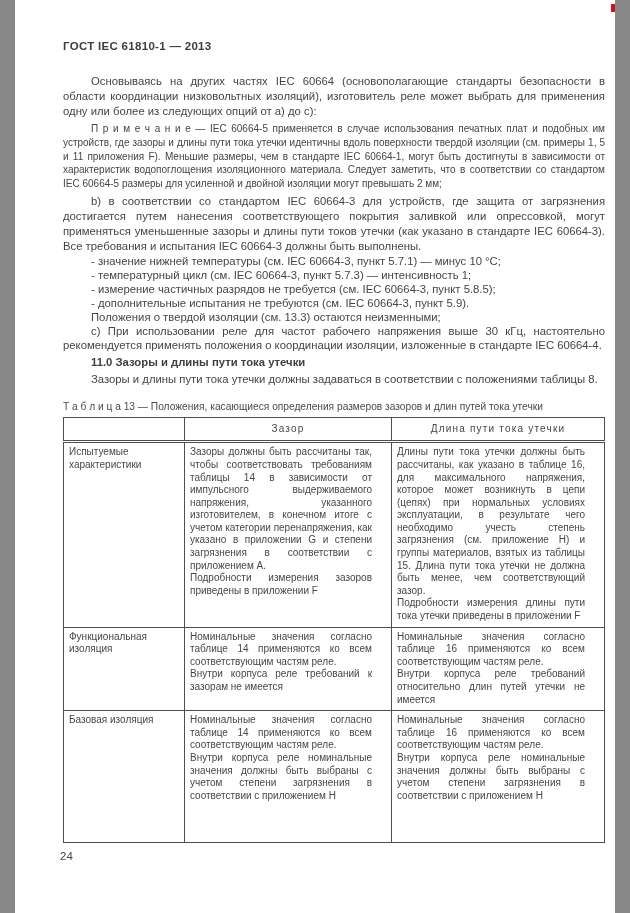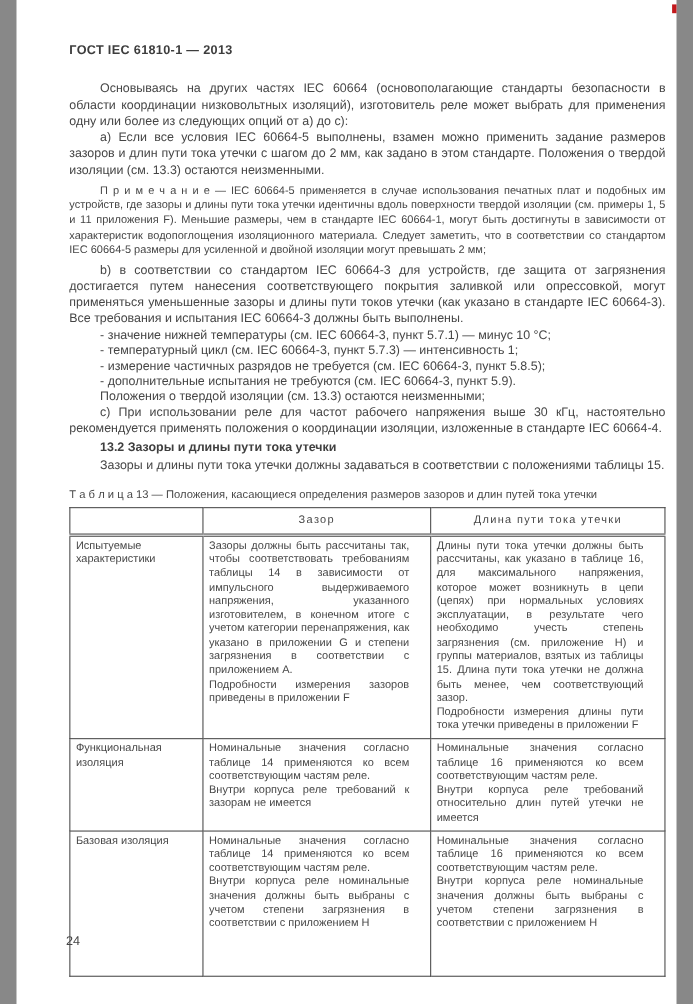--- a/index.html
+++ b/index.html
@@ -94,31 +94,30 @@
   <div class="red-mark rm4" style="background: rgb(194, 24, 28);"></div>
   <div class="red-mark rm5" style="background: rgb(194, 24, 28);"></div>
   <div class="red-mark rm6" style="background: rgb(194, 24, 28);"></div>
   <div class="red-mark rm7" style="background: rgb(194, 24, 28);"></div>
 
   <div class="content">
     <div class="doc-header">ГОСТ IEC 61810-1 — 2013</div>
 
     <div class="body-text">
       <p>Основываясь на других частях IEC 60664 (основополагающие стандарты безопасности в области координации низковольтных изоляций), изготовитель реле может выбрать для применения одну или более из следующих опций от а) до с):</p>
-      <p>а) Если все условия IEC 60664-5 выполнены, взамен можно применить задание размеров зазоров и длин пути тока утечки с шагом до 2 мм, как задано в этом стандарте. Положения о твердой изоляции (см. 13.3) остаются неизменными.</p>
       <p class="note">П р и м е ч а н и е — IEC 60664-5 применяется в случае использования печатных плат и подобных им устройств, где зазоры и длины пути тока утечки идентичны вдоль поверхности твердой изоляции (см. примеры 1, 5 и 11 приложения F). Меньшие размеры, чем в стандарте IEC 60664-1, могут быть достигнуты в зависимости от характеристик водопоглощения изоляционного материала. Следует заметить, что в соответствии со стандартом IEC 60664-5 размеры для усиленной и двойной изоляции могут превышать 2 мм;</p>
       <p>b) в соответствии со стандартом IEC 60664-3 для устройств, где защита от загрязнения достигается путем нанесения соответствующего покрытия заливкой или опрессовкой, могут применяться уменьшенные зазоры и длины пути токов утечки (как указано в стандарте IEC 60664-3). Все требования и испытания IEC 60664-3 должны быть выполнены.</p>
       <p class="cond">- значение нижней температуры (см. IEC 60664-3, пункт 5.7.1) — минус 10 °С;</p>
       <p class="cond">- температурный цикл (см. IEC 60664-3, пункт 5.7.3) — интенсивность 1;</p>
       <p class="cond">- измерение частичных разрядов не требуется (см. IEC 60664-3, пункт 5.8.5);</p>
       <p class="cond">- дополнительные испытания не требуются (см. IEC 60664-3, пункт 5.9).</p>
       <p class="cond">Положения о твердой изоляции (см. 13.3) остаются неизменными;</p>
       <p>с) При использовании реле для частот рабочего напряжения выше 30 кГц, настоятельно рекомендуется применять положения о координации изоляции, изложенные в стандарте IEC 60664-4.</p>
-      <p class="subheading">13.2 Зазоры и длины пути тока утечки</p>
-      <p>Зазоры и длины пути тока утечки должны задаваться в соответствии с положениями таблицы 15.</p>
+      <p class="subheading">11.0 Зазоры и длины пути тока утечки</p>
+      <p>Зазоры и длины пути тока утечки должны задаваться в соответствии с положениями таблицы 8.</p>
     </div>
 
     <div class="table-caption">Т а б л и ц а  13 — Положения, касающиеся определения размеров зазоров и длин путей тока утечки</div>
 
     <table class="gost">
       <colgroup>
         <col style="width:121px">
         <col style="width:207px">
         <col>
       </colgroup>

